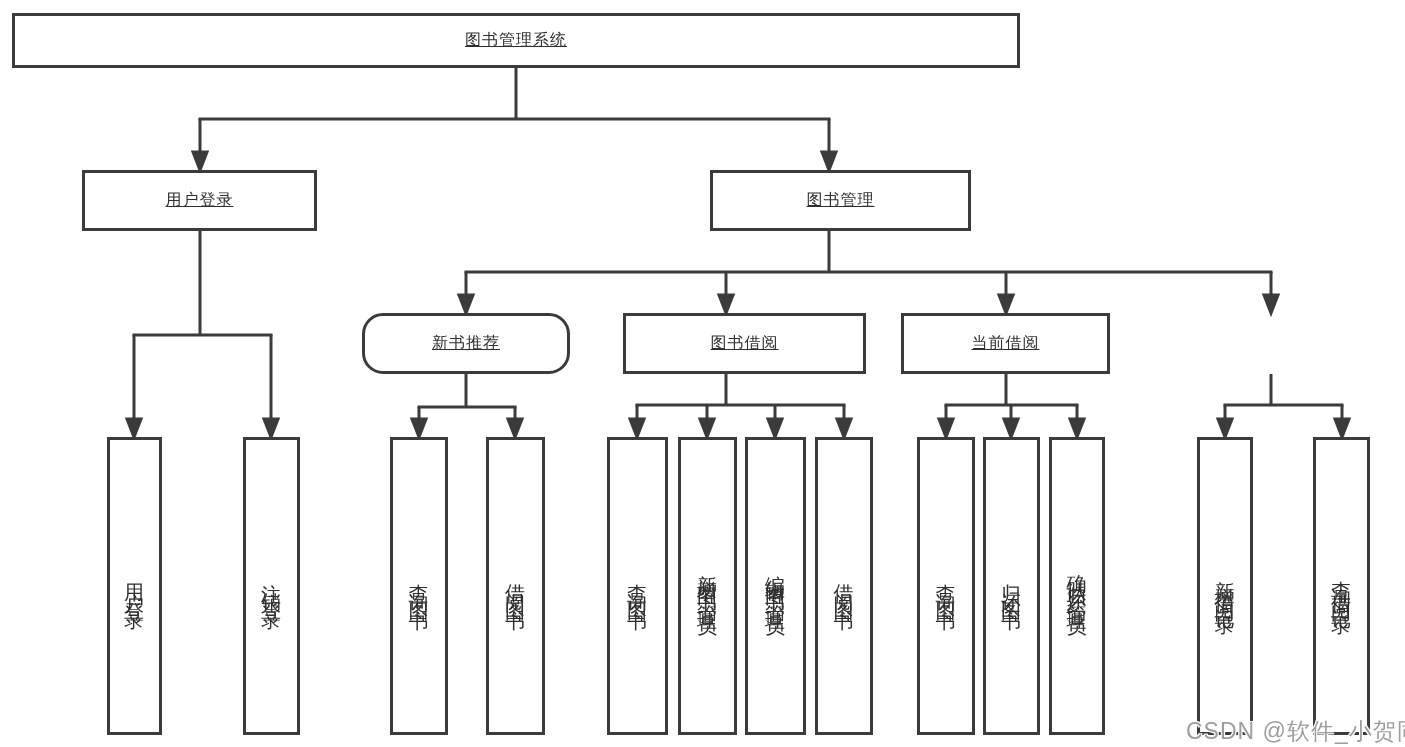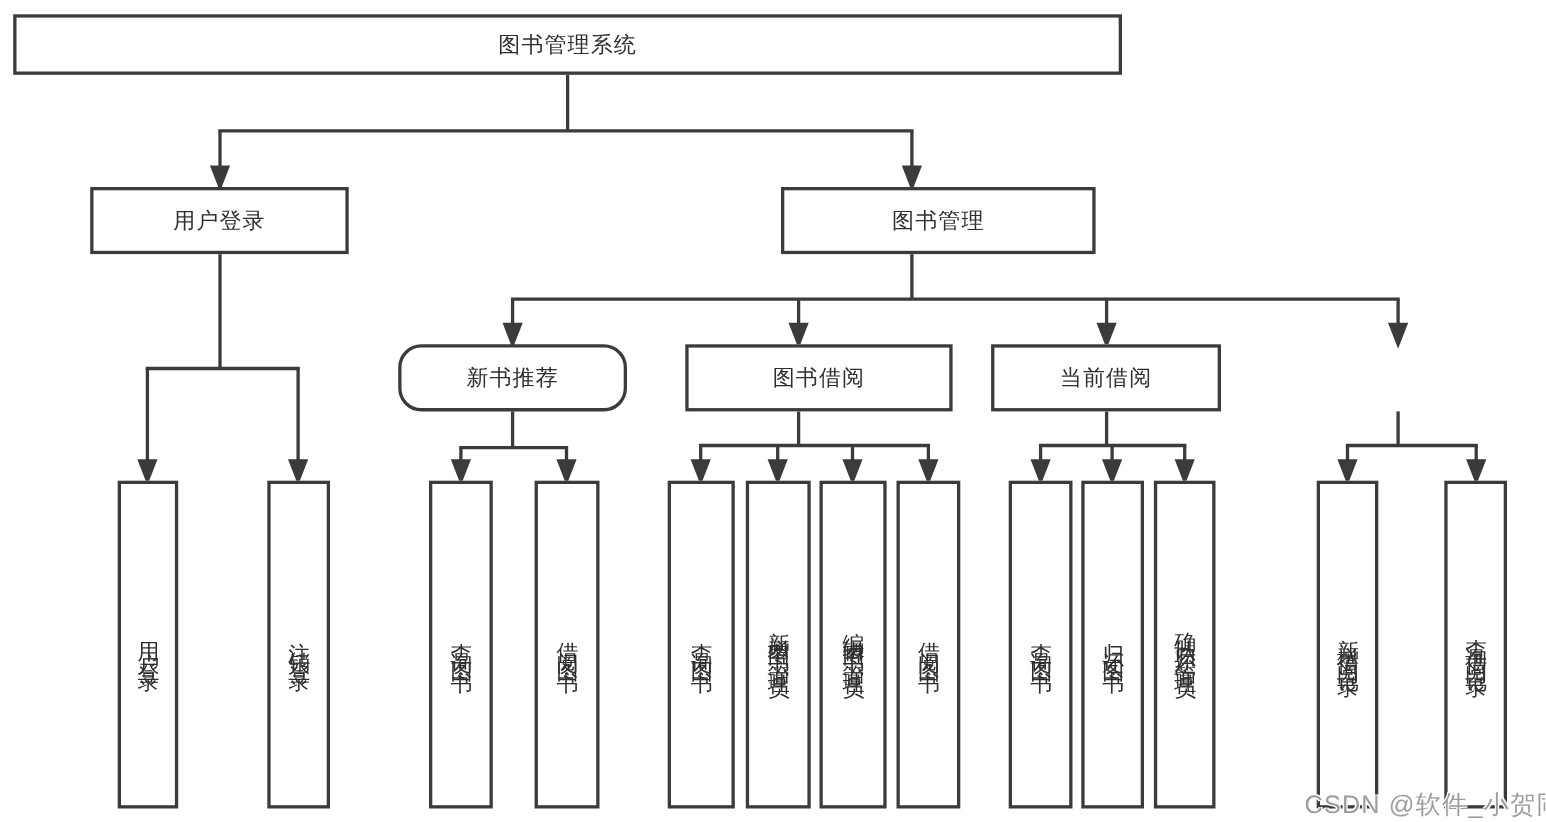--- a/index.html
+++ b/index.html
@@ -20,21 +20,21 @@
   .node {
     position: absolute;
     box-sizing: border-box;
     background: #ffffff;
     border: 3px solid #3b3b3b;
     display: flex;
     align-items: center;
     justify-content: center;
     color: #2e2e2e;
   }
-  .node-h { font-size: 20px; letter-spacing: 1px; }
+  .node-h { font-size: 16px; letter-spacing: 1px; text-decoration: underline; }
   .node-v { font-size: 20px; }
   .node-v .vtext {
     writing-mode: vertical-rl;
     text-orientation: mixed;
     letter-spacing: 9px;
     line-height: 1;
   }
   .watermark {
     position: absolute;
     left: 1186px;
@@ -127,21 +127,21 @@
     </g>
   </svg>
 
   <div class="node node-h" style="left:12px; top:13px; width:1008px; height:55px;">
     <span>图书管理系统</span>
   </div>
 
   <div class="node node-h" style="left:82px; top:170px; width:235px; height:61px;">
     <span>用户登录</span>
   </div>
-  <div class="node node-h" style="left:710px; top:170px; width:286px; height:61px;">
+  <div class="node node-h" style="left:710px; top:170px; width:261px; height:61px;">
     <span>图书管理</span>
   </div>
 
   <div class="node node-h" style="left:362px; top:313px; width:208px; height:61px;border-radius:21px;">
     <span>新书推荐</span>
   </div>
   <div class="node node-h" style="left:623px; top:313px; width:243px; height:61px;">
     <span>图书借阅</span>
   </div>
   <div class="node node-h" style="left:901px; top:313px; width:209px; height:61px;text-align:right;">

